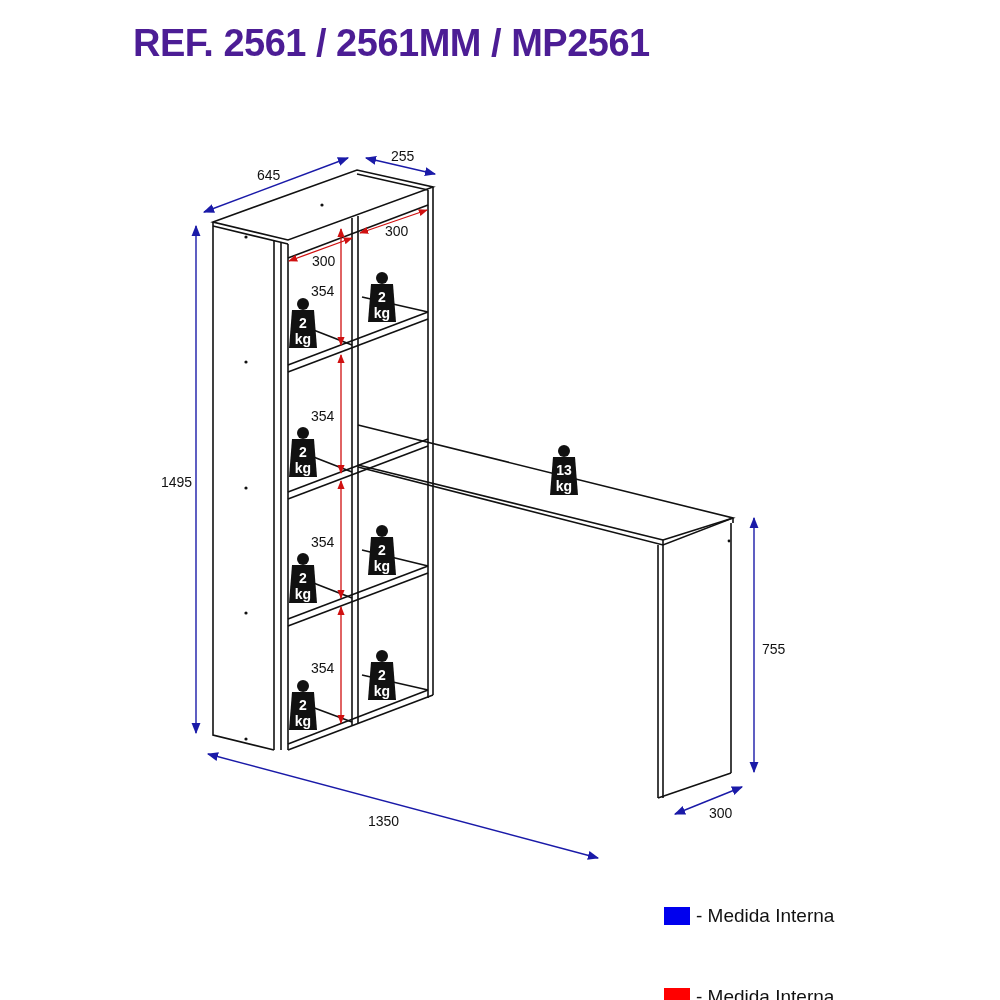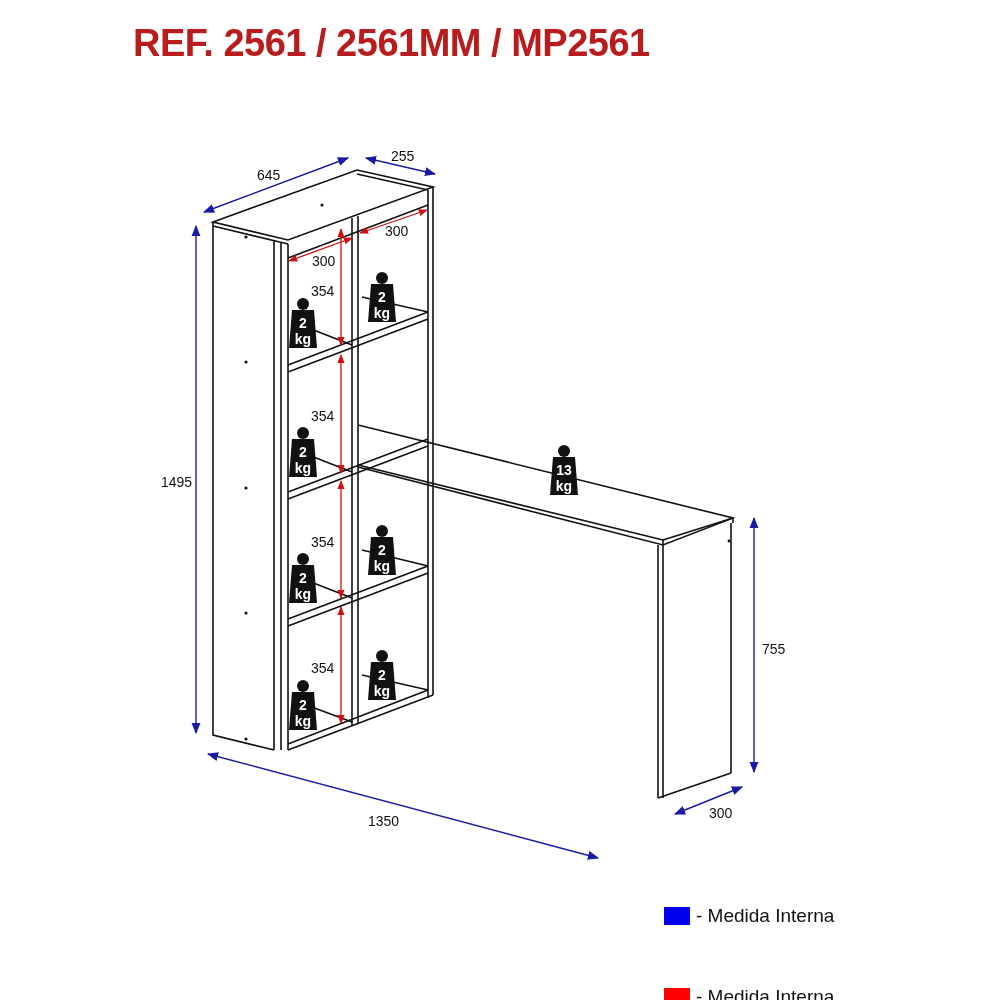--- a/index.html
+++ b/index.html
@@ -1,17 +1,17 @@
 <!DOCTYPE html>
 <html><head>
 <meta charset="utf-8">
 <style>
   html,body{margin:0;padding:0;background:#fff;}
   body{width:1000px;height:1000px;position:relative;overflow:hidden;font-family:"Liberation Sans",sans-serif;}
-  .title{position:absolute;left:133px;top:22px;font-size:38px;font-weight:bold;color:#b91c1c;letter-spacing:-0.5px;white-space:nowrap;}
+  .title{position:absolute;left:133px;top:22px;font-size:38px;font-weight:bold;color:#4c1d95;letter-spacing:-0.5px;white-space:nowrap;}
   svg.drawing{position:absolute;left:0;top:0;}
   .dim{font-family:"Liberation Sans",sans-serif;font-size:14px;fill:#111;}
   .wt{font-family:"Liberation Sans",sans-serif;font-size:14px;font-weight:bold;fill:#fff;}
   .legend{position:absolute;left:664px;display:flex;align-items:center;font-size:19px;color:#111;}
   .legend .sw{width:26px;height:18px;margin-right:6px;}
 </style>
 </head>
 <body>
 
 <div class="title">REF. 2561 / 2561MM / MP2561</div>

